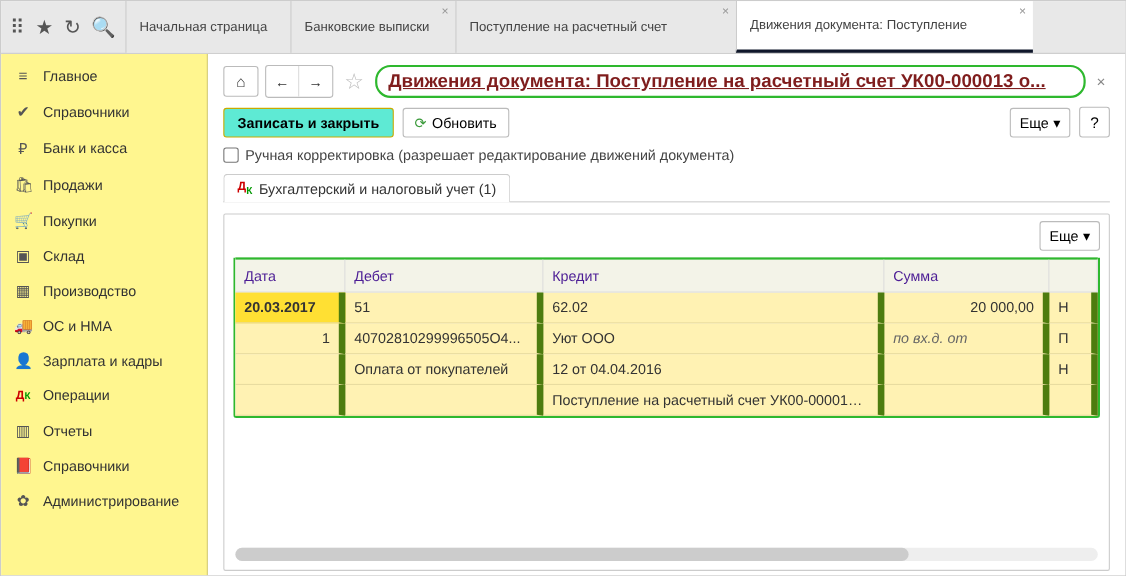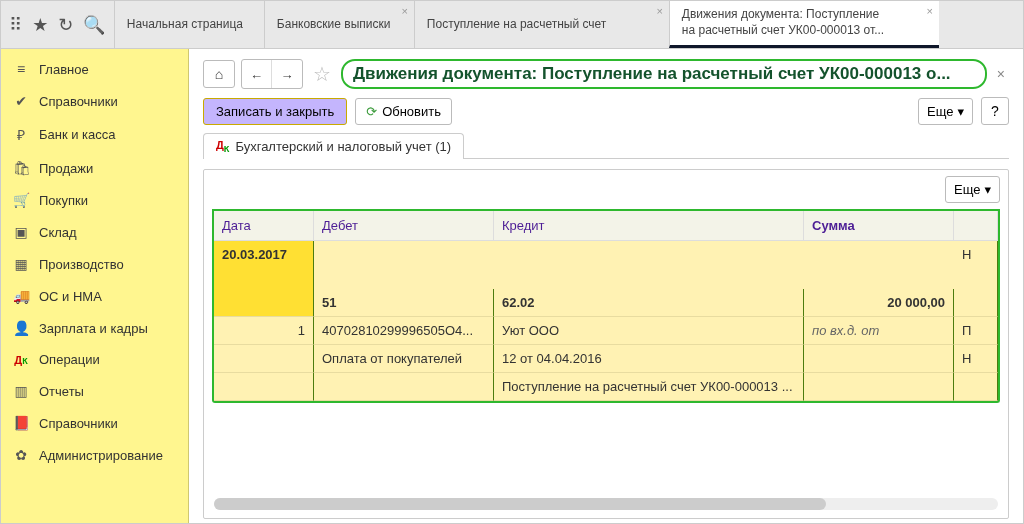--- a/index.html
+++ b/index.html
@@ -27,25 +27,25 @@
 
 
 .main { flex: 1; background: #fff; display: flex; flex-direction: column; padding: 10px 14px 4px 14px; overflow: hidden; }
 
 .header-row { display: flex; align-items: center; gap: 6px; margin-bottom: 8px; }
 .nav-btn { border: 1px solid #bbb; background: #fff; border-radius: 3px; height: 28px; min-width: 32px; display: inline-flex; align-items: center; justify-content: center; cursor: pointer; font-size: 14px; }
 .nav-group { display: inline-flex; border: 1px solid #bbb; border-radius: 3px; overflow: hidden; }
 .nav-group .nav-sub { height: 28px; width: 30px; display: inline-flex; align-items: center; justify-content: center; border-right: 1px solid #ddd; cursor: pointer; }
 .nav-group .nav-sub:last-child { border-right: none; }
 .star-toggle { font-size: 20px; color: #bbb; cursor: pointer; margin: 0 4px; }
-.title-wrap { flex: 1; border: 2px solid #2eb82e; border-radius: 14px; padding: 3px 10px; font-size: 17px; font-weight: bold; color: #14532d; white-space: nowrap; overflow: hidden; text-overflow: ellipsis; }
+.title-wrap { flex: 1; border: 2px solid #2eb82e; border-radius: 14px; padding: 3px 10px; font-size: 17px; font-weight: bold; color: #7f1d1d; white-space: nowrap; overflow: hidden; text-overflow: ellipsis; text-decoration: underline; }
 .close-main { font-size: 14px; color: #888; cursor: pointer; padding: 0 4px; }
 
 .toolbar-row { display: flex; align-items: center; gap: 8px; margin-bottom: 8px; }
-.btn-yellow { background: #c4b5fd; border: 1px solid #c9aa00; border-radius: 3px; padding: 5px 12px; font-weight: normal; cursor: pointer; font-size: 13px; }
+.btn-yellow { background: #5eead4; border: 1px solid #c9aa00; border-radius: 3px; padding: 5px 12px; font-weight: bold; cursor: pointer; font-size: 13px; }
 .btn-white { background: #fff; border: 1px solid #bbb; border-radius: 3px; padding: 5px 10px; cursor: pointer; font-size: 13px; display: inline-flex; align-items: center; gap: 5px; }
 .refresh-icon { color: #3a9a3a; font-size: 13px; }
 .toolbar-spacer { flex: 1; }
 .btn-more { background: #fff; border: 1px solid #bbb; border-radius: 3px; padding: 5px 8px; cursor: pointer; font-size: 13px; display: inline-flex; align-items: center; gap: 4px; }
 .btn-help { background: #fff; border: 1px solid #bbb; border-radius: 3px; width: 28px; height: 28px; display: inline-flex; align-items: center; justify-content: center; cursor: pointer; font-size: 14px; }
 
 .checkbox-row { display: flex; align-items: center; gap: 6px; margin-bottom: 10px; font-size: 13px; color: #444; }
 .checkbox-row input { width: 14px; height: 14px; }
 
 .subtabs { display: flex; border-bottom: 1px solid #ccc; margin-bottom: 10px; }
@@ -53,28 +53,28 @@
 .subtab-icon { font-size: 11px; }
 .subtab-icon .d { color: #cc0000; font-weight: bold; }
 .subtab-icon .k { color: #009900; font-weight: bold; }
 
 .table-area { flex: 1; border: 1px solid #ccc; border-radius: 2px; display: flex; flex-direction: column; overflow: hidden; position: relative; }
 .table-toolbar { display: flex; justify-content: flex-end; padding: 6px 8px; }
 .grid { border: 2px solid #2eb82e; border-top: none; border-radius: 0 0 3px 3px; margin: 0 8px; }
 .grid-head { display: flex; background: #f3f3e8; border-top: 2px solid #2eb82e; }
 .gh-cell { padding: 7px 8px; font-size: 13px; color: #4c1d95; border-right: 1px solid #ddd; border-bottom: 1px solid #ddd; }
 .grid-row { display: flex; background: #fff2b3; }
-.g-cell { padding: 6px 8px; font-size: 13px; border-right: 1px solid #4d7c0f; border-bottom: 1px solid #e8dca0; white-space: nowrap; overflow: hidden; text-overflow: ellipsis; }
+.g-cell { padding: 6px 8px; font-size: 13px; border-right: 6px solid #4d7c0f; border-bottom: 1px solid #e8dca0; white-space: nowrap; overflow: hidden; text-overflow: ellipsis; }
 .col-date { width: 100px; }
 .col-debit { width: 180px; }
 .col-credit { width: 310px; }
 .col-sum { width: 150px; text-align: right; }
 .col-extra { flex: 1; }
 .hl-date { background: #ffe033 !important; font-weight: bold; }
-.bold { font-weight: bold; margin-top: 48px; }
+.bold { font-weight: normal; }
 .italic { font-style: italic; color: #666; }
 .num-right { text-align: right; }
 
 .hscroll { margin: 6px 10px 8px 10px; height: 12px; background: #eee; border-radius: 6px; position: relative; }
 .hscroll-thumb { position: absolute; left: 0; top: 0; height: 12px; width: 78%; background: #ccc; border-radius: 6px; }
 </style>
 </head>
 <body>
 
 <div class="app">
@@ -93,21 +93,20 @@
       <div class="tab">
         <div class="tab-line">Банковские выписки</div>
         <span class="tab-close">×</span>
       </div>
       <div class="tab" style="min-width:255px;">
         <div class="tab-line">Поступление на расчетный счет</div>
         <span class="tab-close">×</span>
       </div>
       <div class="tab active" style="min-width:270px;">
         <div class="tab-line">Движения документа: Поступление</div>
-        <div class="tab-line">на расчетный счет УК00-000013 от...</div>
         <span class="tab-close">×</span>
       </div>
     </div>
   </div>
 
   <div class="body">
 
     <div class="sidebar">
       <div class="sidebar-item">
           <span class="sb-icon">≡</span>
@@ -182,20 +181,24 @@
           <span>Обновить</span>
         </button>
         <div class="toolbar-spacer"></div>
         <button class="btn-more">
           <span>Еще</span>
           <span>▾</span>
         </button>
         <button class="btn-help">?</button>
       </div>
 
+      <div class="checkbox-row">
+        <input type="checkbox" style="">
+        <span>Ручная корректировка (разрешает редактирование движений документа)</span>
+      </div>
 
       <div class="subtabs">
         <div class="subtab">
           <span class="subtab-icon"><span class="d">Д</span><sub class="k">К</sub></span>
           <span>Бухгалтерский и налоговый учет (1)</span>
         </div>
       </div>
 
       <div class="table-area">
         <div class="table-toolbar">
@@ -203,21 +206,21 @@
             <span>Еще</span>
             <span>▾</span>
           </button>
         </div>
 
         <div class="grid">
           <div class="grid-head">
             <div class="gh-cell col-date">Дата</div>
             <div class="gh-cell col-debit">Дебет</div>
             <div class="gh-cell col-credit">Кредит</div>
-            <div class="gh-cell col-sum" style="text-align:left;font-weight:bold;">Сумма</div>
+            <div class="gh-cell col-sum" style="text-align:left;">Сумма</div>
             <div class="gh-cell col-extra"></div>
           </div>
 
           <div class="grid-row">
             <div class="g-cell col-date hl-date">20.03.2017</div>
             <div class="g-cell col-debit bold">51</div>
             <div class="g-cell col-credit bold">62.02</div>
             <div class="g-cell col-sum bold">20 000,00</div>
             <div class="g-cell col-extra">Н</div>
           </div>

